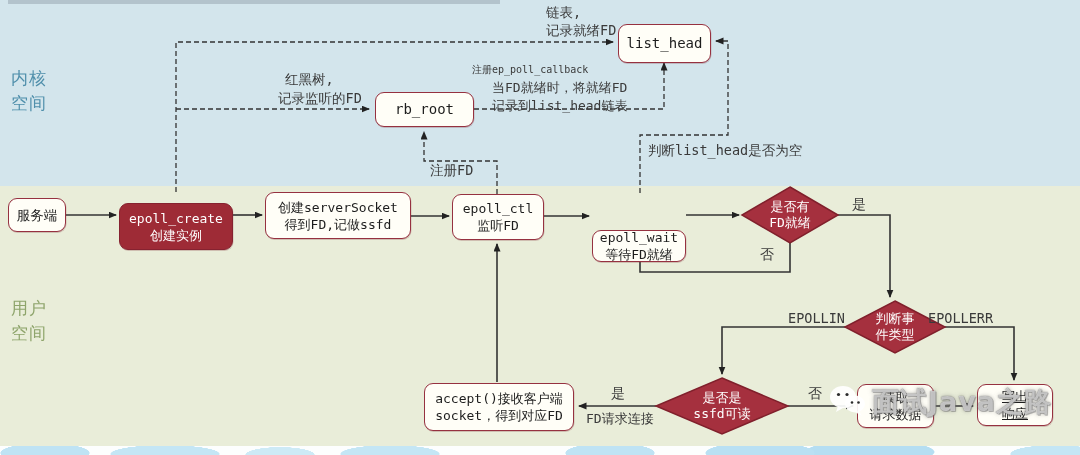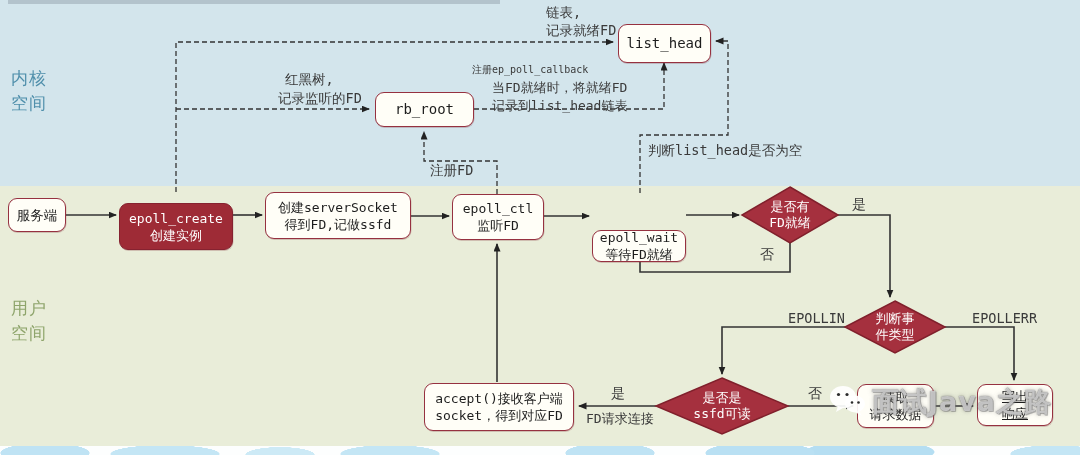--- a/index.html
+++ b/index.html
@@ -190,21 +190,21 @@
   <div class="elabel" style="left:492px;top:97px;font-size:13px;">记录到list_head链表</div>
 
   <div class="elabel" style="left:430px;top:161px;">注册FD</div>
 
   <div class="elabel" style="left:648px;top:141px;">判断list_head是否为空</div>
 
   <div class="elabel" style="left:852px;top:195px;font-size:14px;">是</div>
   <div class="elabel" style="left:760px;top:245px;font-size:14px;">否</div>
 
   <div class="elabel" style="left:788px;top:309px;">EPOLLIN</div>
-  <div class="elabel" style="left:972px;top:309px;">EPOLLERR</div>
+  <div class="elabel" style="left:928px;top:309px;">EPOLLERR</div>
 
   <div class="elabel" style="left:611px;top:384px;font-size:14px;">是</div>
   <div class="elabel" style="left:586px;top:410px;font-size:13px;">FD请求连接</div>
   <div class="elabel" style="left:808px;top:384px;font-size:14px;">否</div>
 
   <div class="watermark">
     <svg width="42" height="42" viewBox="0 0 42 42">
       <ellipse cx="17" cy="16" rx="13" ry="11" fill="rgba(255,255,255,0.92)"></ellipse>
       <path d="M12 25 L10 31 L17 27 Z" fill="rgba(255,255,255,0.92)"></path>
       <ellipse cx="29" cy="23" rx="10" ry="8.5" fill="rgba(255,255,255,0.92)"></ellipse>

